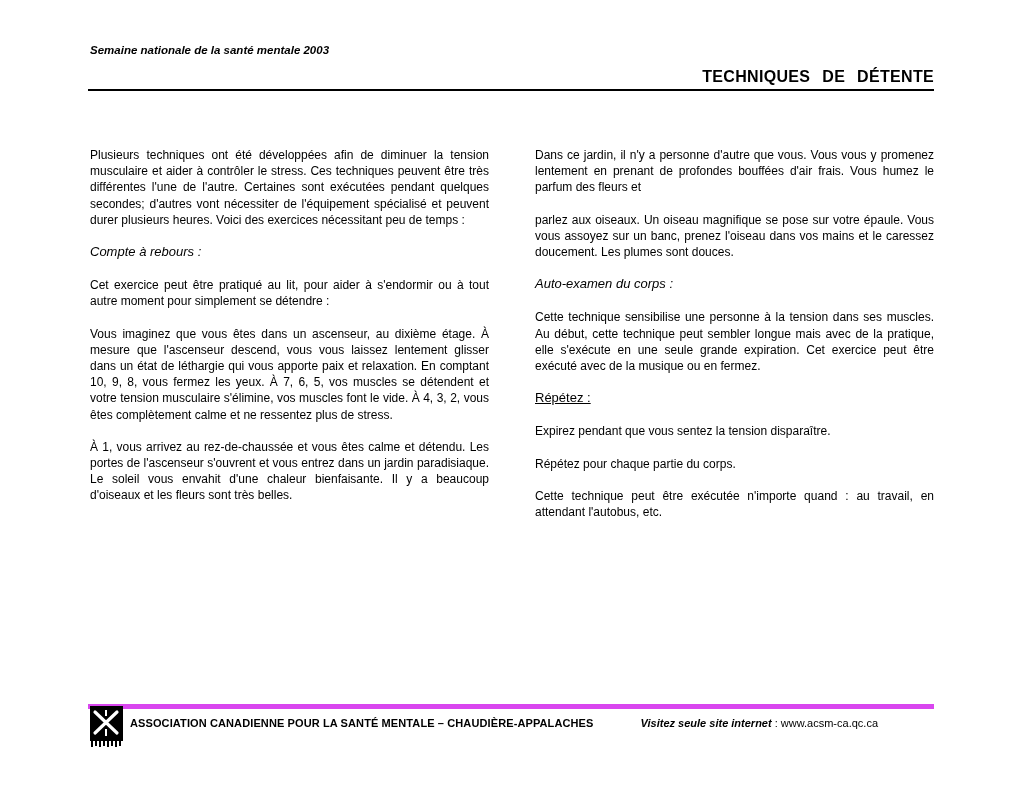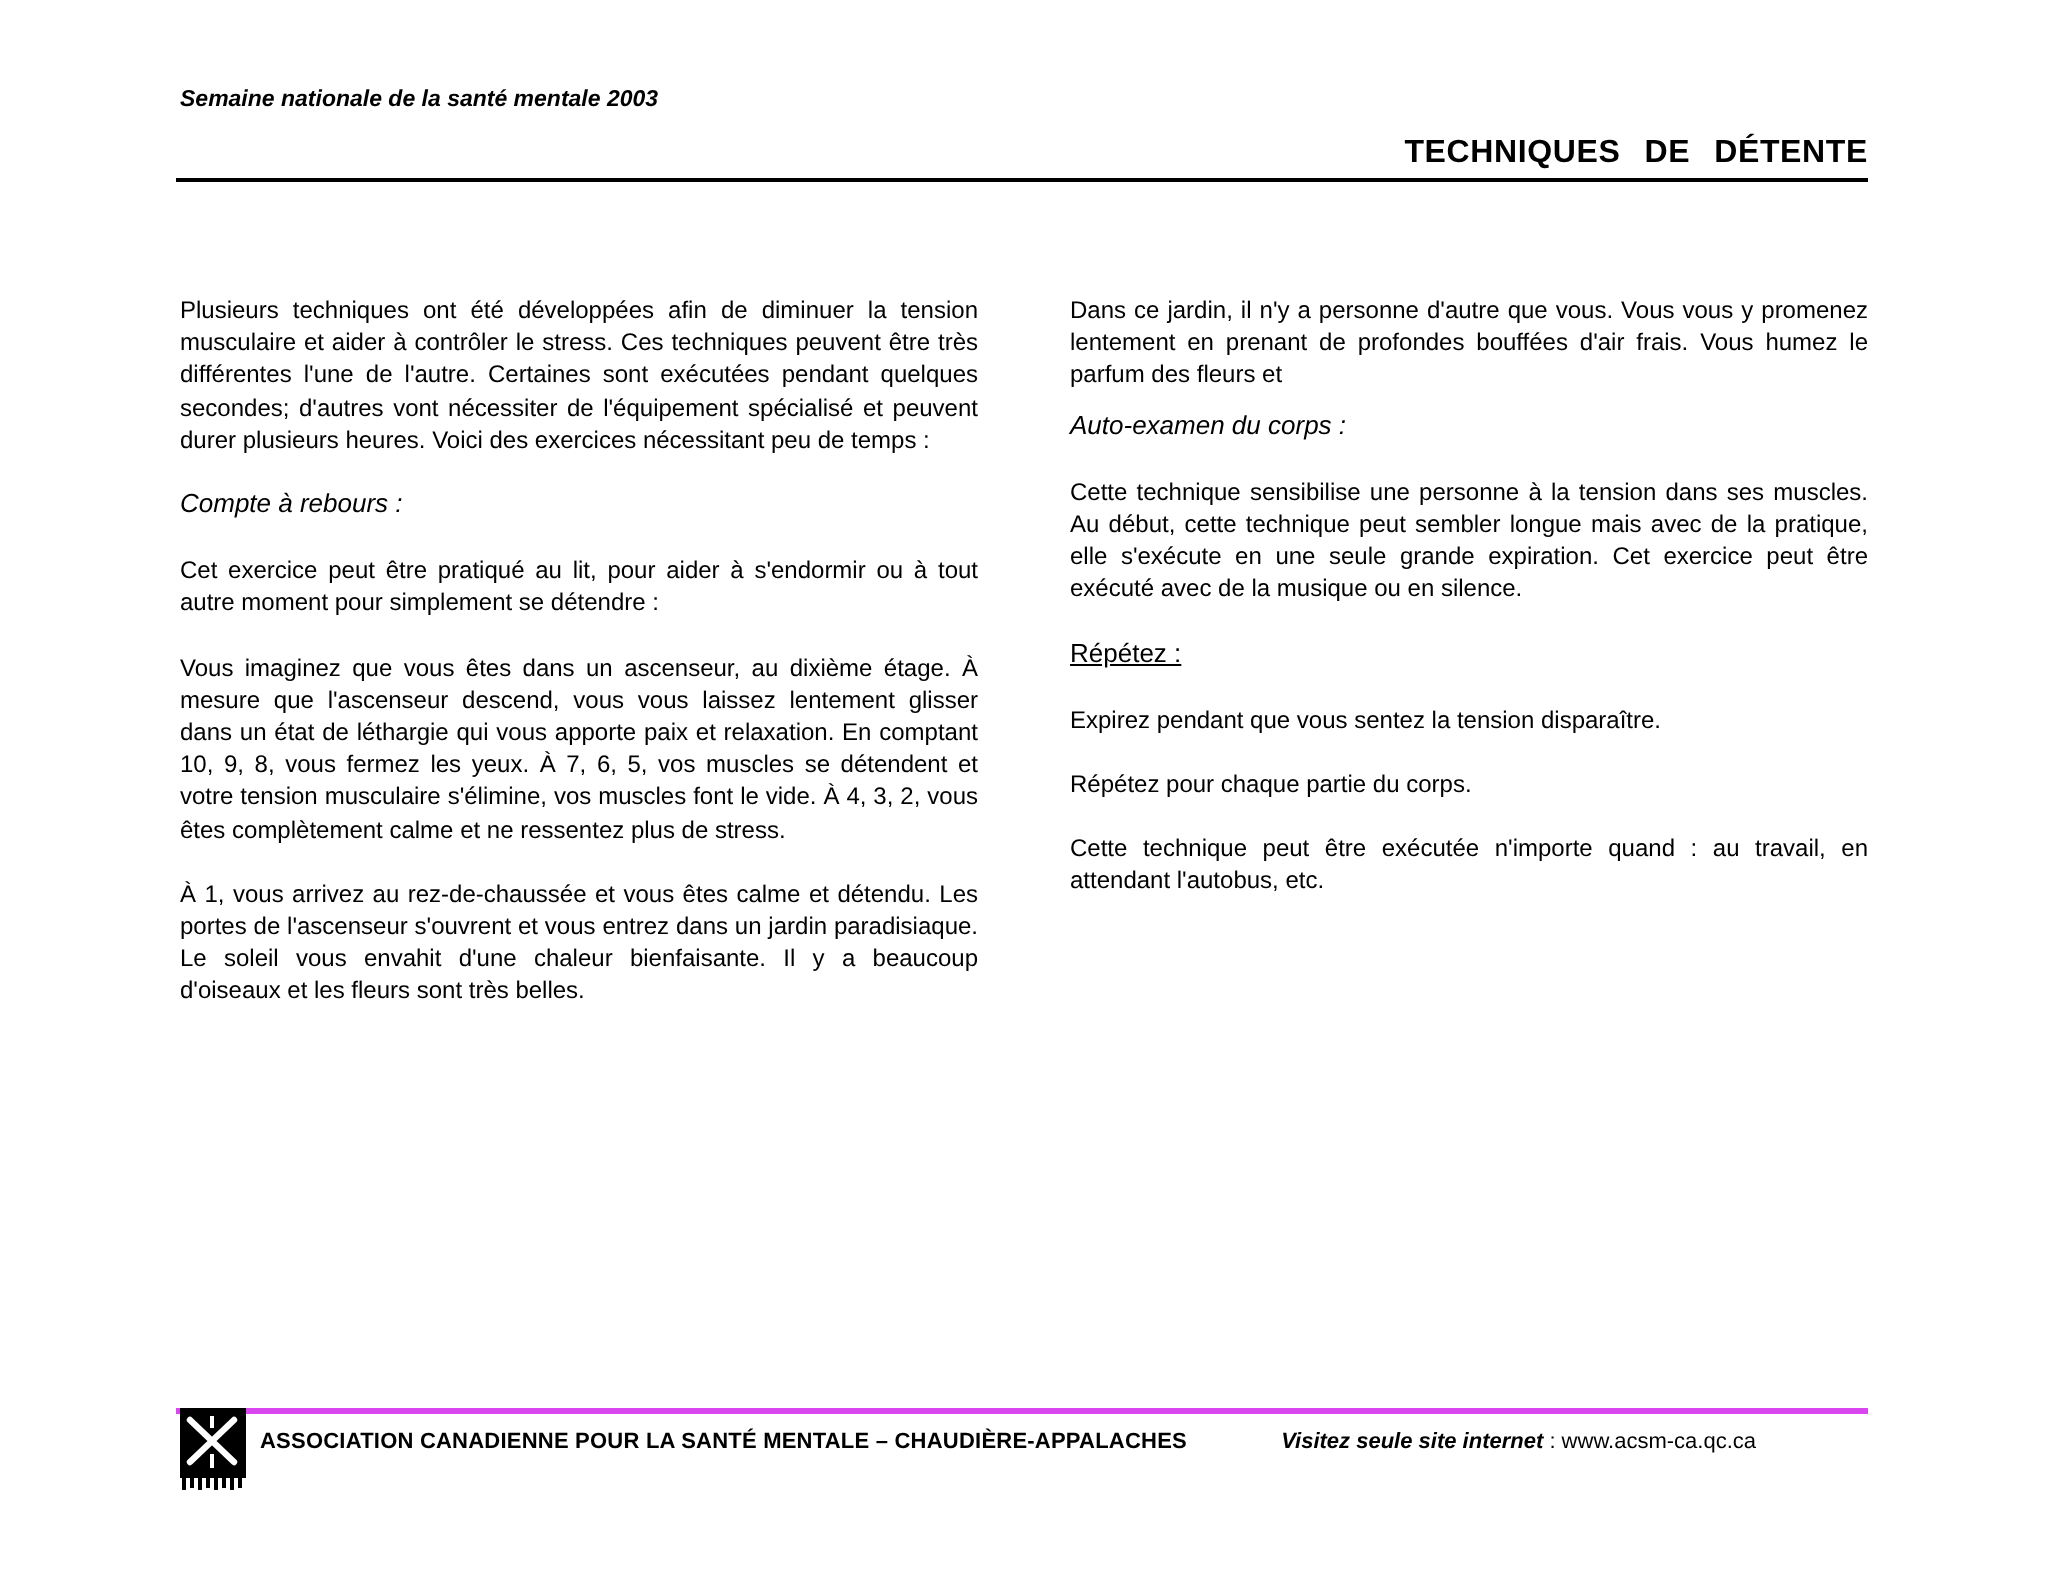--- a/index.html
+++ b/index.html
@@ -35,21 +35,21 @@
     font-size:13px; font-weight:normal; font-style:italic;
     text-align:left; margin:9px 0 17px 0;
   }
   .method-head {
     font-size:13px; font-weight:normal; text-decoration:underline;
     text-align:left; margin:7px 0 17px 0;
   }
 
   .footer {
     position:absolute; left:88px; right:90px; top:704px;
-    border-top:3px solid #d946ef;
+    border-top:5px solid #d946ef;
   }
   .footer-row {
     display:flex; align-items:flex-start; padding-top:8px; padding-left:42px;
   }
   .logo { position:absolute; left:2px; top:-3px; width:33px; height:42px; display:block; }
   .org { font-size:11px; font-weight:bold; letter-spacing:0.01em; }
   .site { margin-left:auto; margin-right:56px; font-size:11px; white-space:nowrap; }
   .site-label { font-weight:bold; font-style:italic; }
   .site-rest { font-weight:normal; }
 </style>
@@ -69,22 +69,23 @@
     <div class="col">
       <p>Plusieurs techniques ont été développées afin de diminuer la tension musculaire et aider à contrôler le stress. Ces techniques peuvent être très différentes l'une de l'autre. Certaines sont exécutées pendant quelques secondes; d'autres vont nécessiter de l'équipement spécialisé et peuvent durer plusieurs heures. Voici des exercices nécessitant peu de temps :</p>
       <h2 class="subhead">Compte à rebours :</h2>
       <p>Cet exercice peut être pratiqué au lit, pour aider à s'endormir ou à tout autre moment pour simplement se détendre :</p>
       <p>Vous imaginez que vous êtes dans un ascenseur, au dixième étage. À mesure que l'ascenseur descend, vous vous laissez lentement glisser dans un état de léthargie qui vous apporte paix et relaxation. En comptant 10, 9, 8, vous fermez les yeux. À 7, 6, 5, vos muscles se détendent et votre tension musculaire s'élimine, vos muscles font le vide. À 4, 3, 2, vous êtes complètement calme et ne ressentez plus de stress.</p>
       <p>À 1, vous arrivez au rez-de-chaussée et vous êtes calme et détendu. Les portes de l'ascenseur s'ouvrent et vous entrez dans un jardin paradisiaque. Le soleil vous envahit d'une chaleur bienfaisante. Il y a beaucoup d'oiseaux et les fleurs sont très belles.</p>
     </div>
 
     <div class="col">
       <p class="joined">Dans ce jardin, il n'y a personne d'autre que vous. Vous vous y promenez lentement en prenant de profondes bouffées d'air frais. Vous humez le parfum des fleurs et</p>
+      <p>parlez aux oiseaux. Un oiseau magnifique se pose sur votre épaule. Vous vous assoyez sur un banc, prenez l'oiseau dans vos mains et le caressez doucement. Les plumes sont douces.</p>
       <h2 class="subhead">Auto-examen du corps :</h2>
-      <p>Cette technique sensibilise une personne à la tension dans ses muscles. Au début, cette technique peut sembler longue mais avec de la pratique, elle s'exécute en une seule grande expiration. Cet exercice peut être exécuté avec de la musique ou en silence.</p>
+      <p>Cette technique sensibilise une personne à la tension dans ses muscles. Au début, cette technique peut sembler longue mais avec de la pratique, elle s'exécute en une seule grande expiration. Cet exercice peut être exécuté avec de la musique ou en fermez.</p>
       <h3 class="method-head">Répétez :</h3>
       <p>Expirez pendant que vous sentez la tension disparaître.</p>
       <p>Répétez pour chaque partie du corps.</p>
       <p>Cette technique peut être exécutée n'importe quand : au travail, en attendant l'autobus, etc.</p>
     </div>
 
   </div>
 
   <div class="footer">
     <span class="logo">

